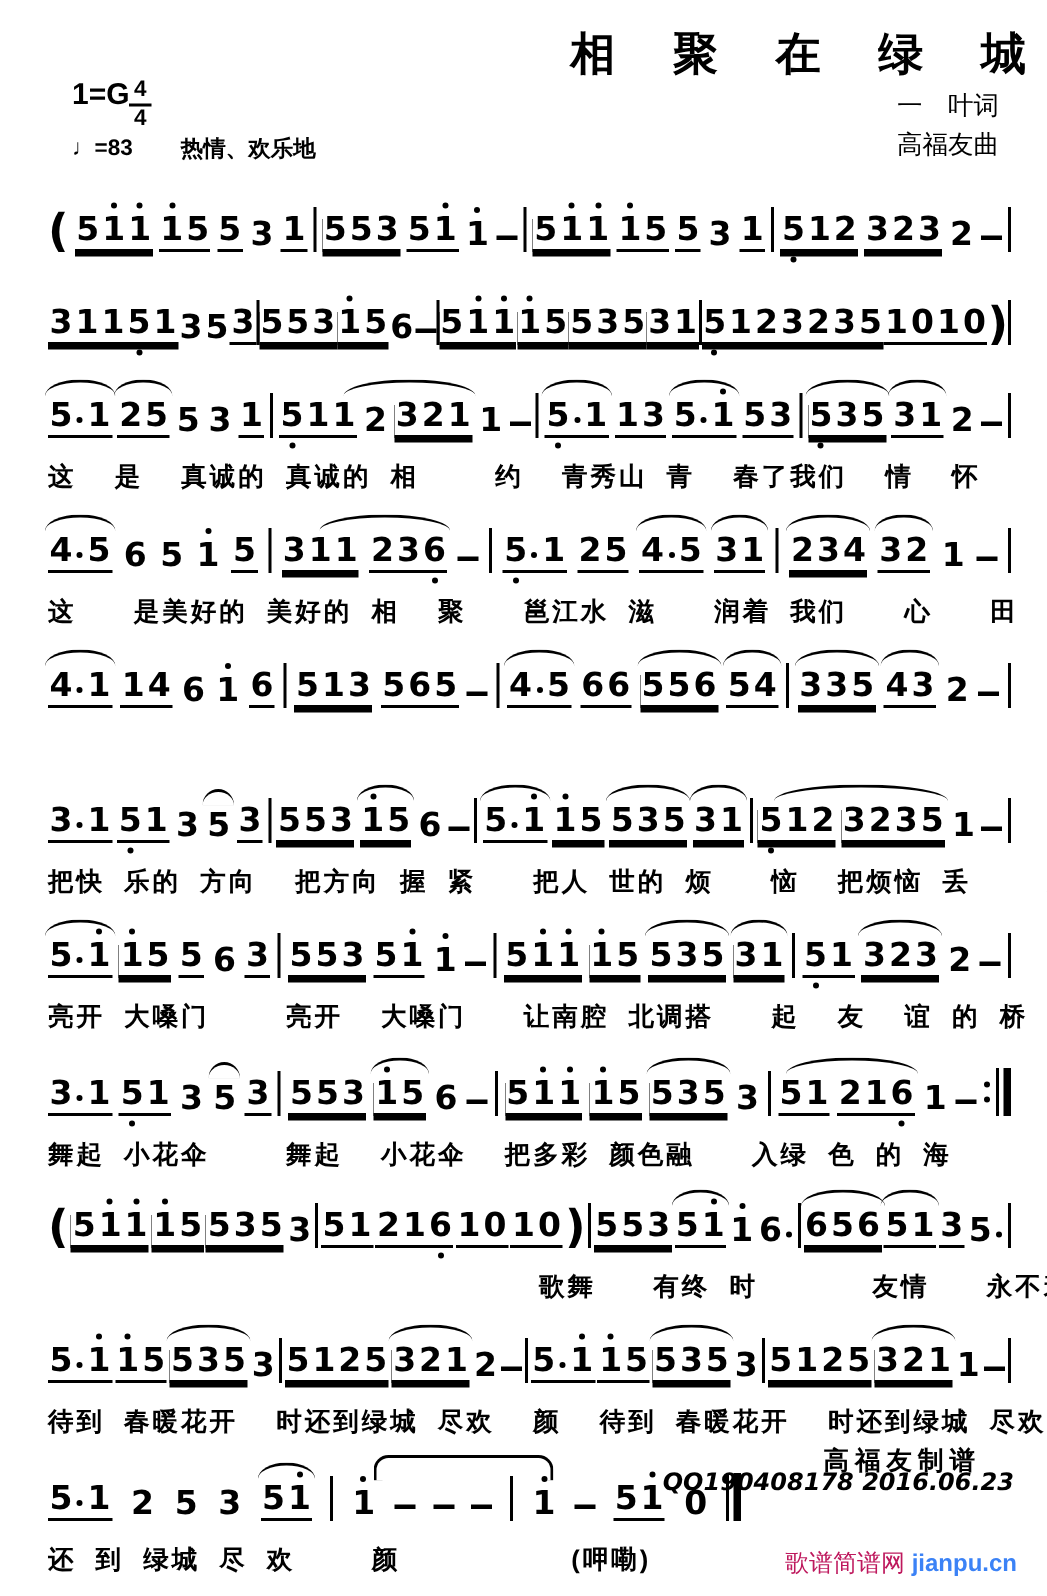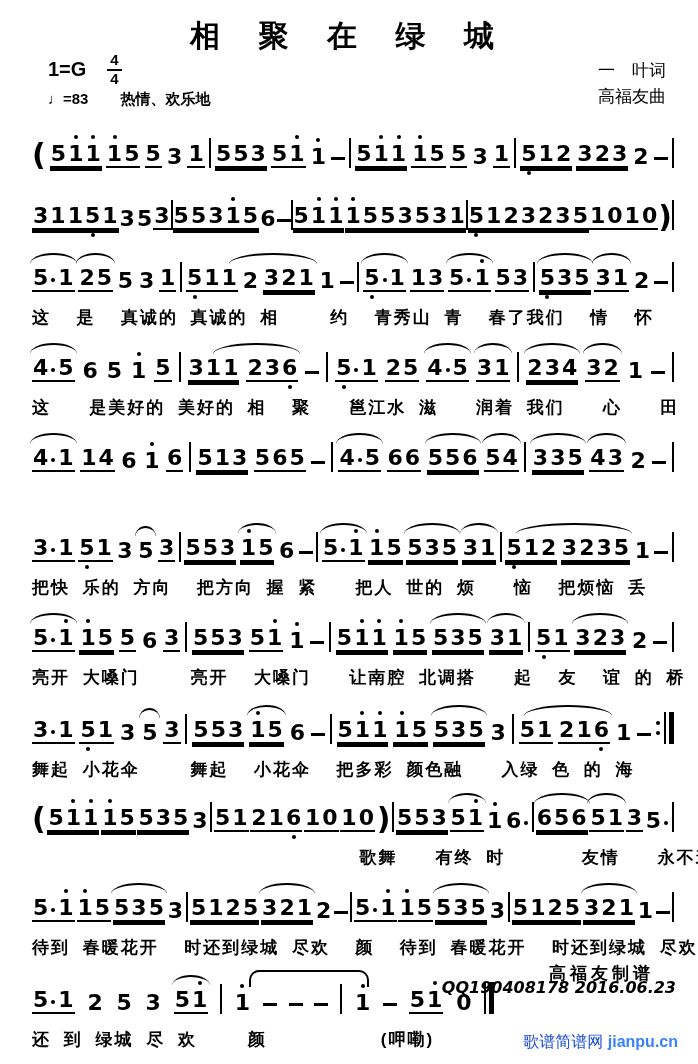--- a/index.html
+++ b/index.html
@@ -1,21 +1,21 @@
 <!DOCTYPE html>
 <html><head>
 <meta charset="utf-8">
 <style>
   html,body{margin:0;padding:0;background:#e8e8e8;}
   #page{position:relative;width:698px;height:1064px;background:#ffffff;margin:0 auto;
         font-family:"Liberation Sans","DejaVu Sans",sans-serif;color:#000;overflow:hidden;}
   
-  #song-title{position:absolute;top:16px;left:0;right:0;text-align:center;
+  #song-title{position:absolute;top:16px;left:0;right:0;text-align:right;
         font-size:30px;font-weight:bold;letter-spacing:14px;font-family:"DejaVu Sans","Liberation Sans",sans-serif;}
-  #key-line{position:absolute;left:48px;top:52px;display:flex;align-items:center;gap:21px;
+  #key-line{position:absolute;left:48px;top:52px;display:flex;align-items:flex-start;gap:0;
         font-size:20px;font-weight:bold;}
   .frac{display:inline-flex;flex-direction:column;align-items:center;font-size:15px;line-height:1.1;font-weight:bold;}
   .frac .num{border-bottom:2px solid #000;padding:0 3px;}
   .frac .den{padding:0 3px;}
   #tempo-line{position:absolute;left:48px;top:90px;font-size:15px;font-weight:bold;display:flex;gap:32px;}
   #credits{position:absolute;right:32px;top:58px;font-size:17px;line-height:1.5;text-align:right;}
   
   #score{position:absolute;top:120px;left:32px;right:24px;}
   .score-line{height:90px;position:relative;}
   .score-line.compact{height:62px;}
@@ -46,21 +46,21 @@
   .repeatbar .dots i{width:4px;height:4px;background:#000;border-radius:50%;display:block;}
   .long-slur{position:absolute;top:6px;height:15px;border:2px solid #000;border-bottom:none;
         border-radius:10px 10px 0 0;}
   .lyrics-row{font-size:17px;margin-top:6px;white-space:pre;letter-spacing:2px;word-spacing:6px;
         font-weight:bold;}
   
   #arranger{position:absolute;right:44px;top:962px;font-size:17px;letter-spacing:4px;font-weight:bold;margin-left:22px;}
   #contact{position:absolute;right:22px;top:978px;font-size:16px;font-weight:bold;font-style:italic;
         font-family:"DejaVu Sans","Liberation Sans",sans-serif;}
   #watermark{position:absolute;right:20px;top:1032px;font-size:16px;}
-  #watermark .site{color:#1d4ed8;}
+  #watermark .site{color:#be185d;}
   #watermark .domain{font-weight:bold;}
 </style>
 </head>
 <body>
 
 <div id="page">
 
   <div id="song-title">相 聚 在 绿 城</div>
 
   <div id="key-line">

